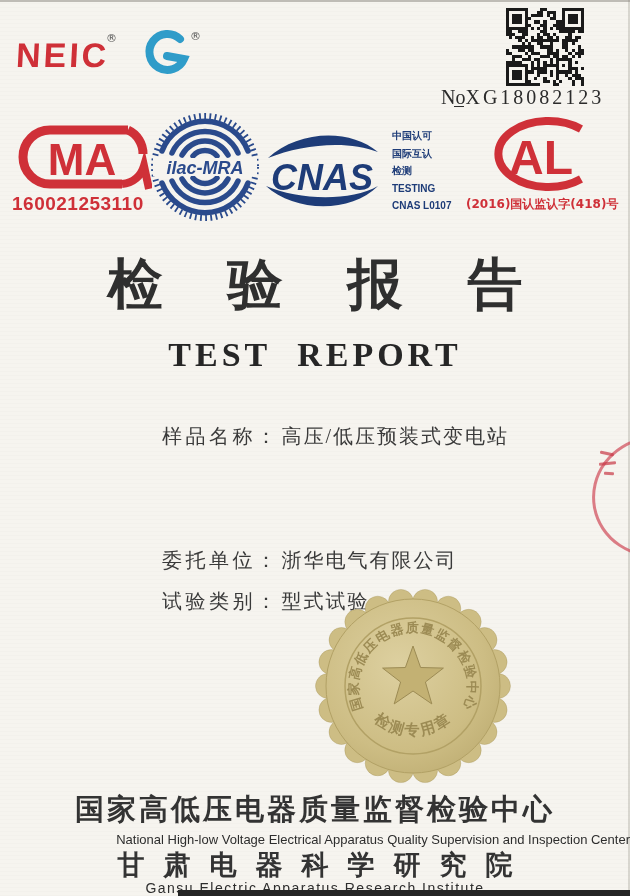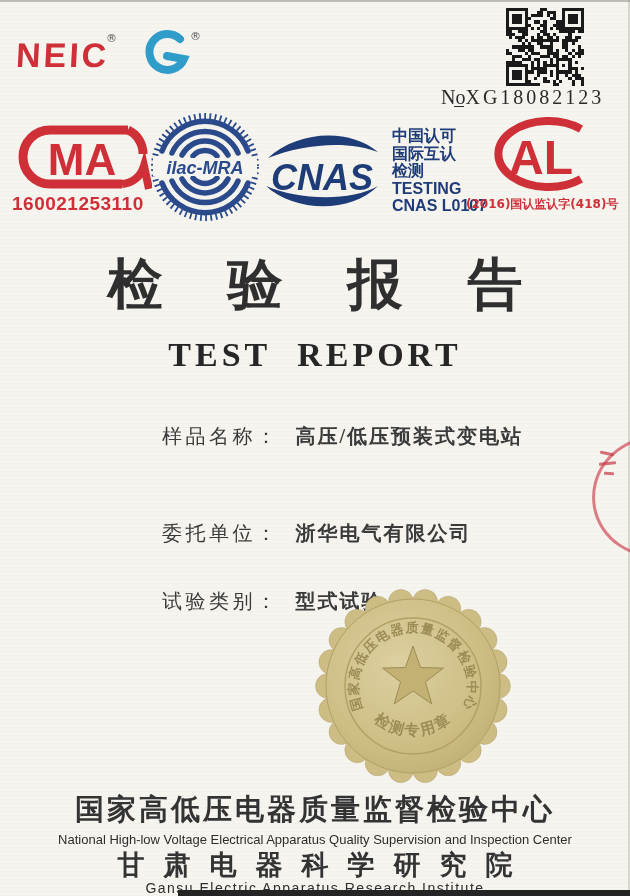--- a/index.html
+++ b/index.html
@@ -24,53 +24,53 @@
   .report-no{left:441px;top:86px;font-family:"Liberation Serif",serif;font-size:20px;color:#2b2b2b;white-space:nowrap;}
   .no-label{position:relative;}
   .no-label::after{content:"";position:absolute;left:55%;right:4%;bottom:1px;border-bottom:1.5px solid #2b2b2b;}
   .no-value{letter-spacing:3px;}
 
   
   .cma-svg{left:10px;top:118px;}
   .cma-number{left:12px;top:193px;font-family:"Liberation Sans",sans-serif;font-weight:800;font-size:19px;color:var(--red);letter-spacing:0.5px;}
   .ilac-svg{left:150px;top:112px;}
   .cnas-svg{left:258px;top:126px;}
-  .cnas-lines{left:392px;top:127px;color:var(--navy);font-weight:700;font-size:16px;line-height:17.5px;font-family:"Liberation Sans",sans-serif;}
+  .cnas-lines{left:392px;top:127px;color:var(--navy);font-weight:700;font-size:10px;line-height:17.5px;font-family:"Liberation Sans",sans-serif;}
   .cnas-lines span{display:block;}
   .cal-svg{left:478px;top:112px;}
   .cal-cert{left:466px;top:196px;color:var(--red);font-size:12px;font-weight:600;white-space:nowrap;}
 
   
   .title-zh{left:0;top:248px;width:630px;text-align:center;}
   .title-zh span{display:inline-block;font-size:55px;font-weight:700;letter-spacing:65px;margin-right:-65px;color:#2f2f2f;}
   .title-en{left:0;top:336px;width:630px;text-align:center;}
   .title-en span{display:inline-block;font-family:"Liberation Serif",serif;font-weight:700;font-size:34px;letter-spacing:4px;word-spacing:14px;color:#262626;}
 
   
   .field-row{left:130px;white-space:nowrap;font-family:"Liberation Serif",serif;color:#3a3a3a;font-size:20px;}
   .f-label{letter-spacing:3.5px;margin-left:32px;}
-  .f-value{margin-left:16px;letter-spacing:2px;font-weight:bold;}
-  .row-0{top:423px;} .row-1{top:478px;} .row-2{top:520px;} .row-3{top:588px;}
+  .f-value{margin-left:2px;letter-spacing:2px;}
+  .row-0{top:423px;} .row-1{top:478px;} .row-2{top:547px;} .row-3{top:588px;}
 
   
   .seal-svg{left:313px;top:586px;}
   .seal-ring-text{font-size:13px;font-weight:600;letter-spacing:1.5px;fill:var(--gold_dark);}
   .seal-center-text{font-size:15px;font-weight:700;letter-spacing:2px;fill:var(--gold_dark);}
 
   
   .edge-stamp{left:592px;top:436px;width:120px;height:115px;border:3.5px solid rgba(205,60,75,0.65);border-radius:50%;transform:rotate(-10deg);}
   .stamp-bar{background:rgba(200,55,70,0.7);height:2.5px;border-radius:1px;}
   .bar-1{left:600px;top:452px;width:14px;transform:rotate(12deg);}
   .bar-2{left:599px;top:462px;width:17px;transform:rotate(-6deg);}
   .bar-3{left:604px;top:472px;width:10px;transform:rotate(4deg);}
 
   
   .footer-zh1{left:0;top:790px;width:630px;text-align:center;}
   .footer-zh1 span{font-size:29px;font-weight:600;letter-spacing:3px;color:#333;}
-  .footer-en1{left:0;top:829px;width:630px;text-align:center;}
+  .footer-en1{left:0;top:829px;width:630px;text-align:right;}
   .footer-en1 span{font-size:13px;color:#2d2d2d;font-family:"Liberation Sans",sans-serif;}
   .footer-zh2{left:0;top:847px;width:630px;text-align:center;}
   .footer-zh2 span{display:inline-block;font-size:27px;font-weight:600;letter-spacing:19px;margin-right:-19px;color:#333;}
   .footer-en2{left:0;top:878px;width:630px;text-align:center;}
   .footer-en2 span{font-size:14px;letter-spacing:1.5px;color:#2d2d2d;font-family:"Liberation Sans",sans-serif;}
   .bottom-bar{left:178px;right:0;bottom:0;height:6px;background:#242424;}
 
   
   .fill-red{fill:var(--red);} .stroke-red{stroke:var(--red);}
   .fill-navy{fill:var(--navy);} .stroke-ilac{stroke:var(--ilac_blue);} .fill-ilac{fill:var(--ilac_blue);}

